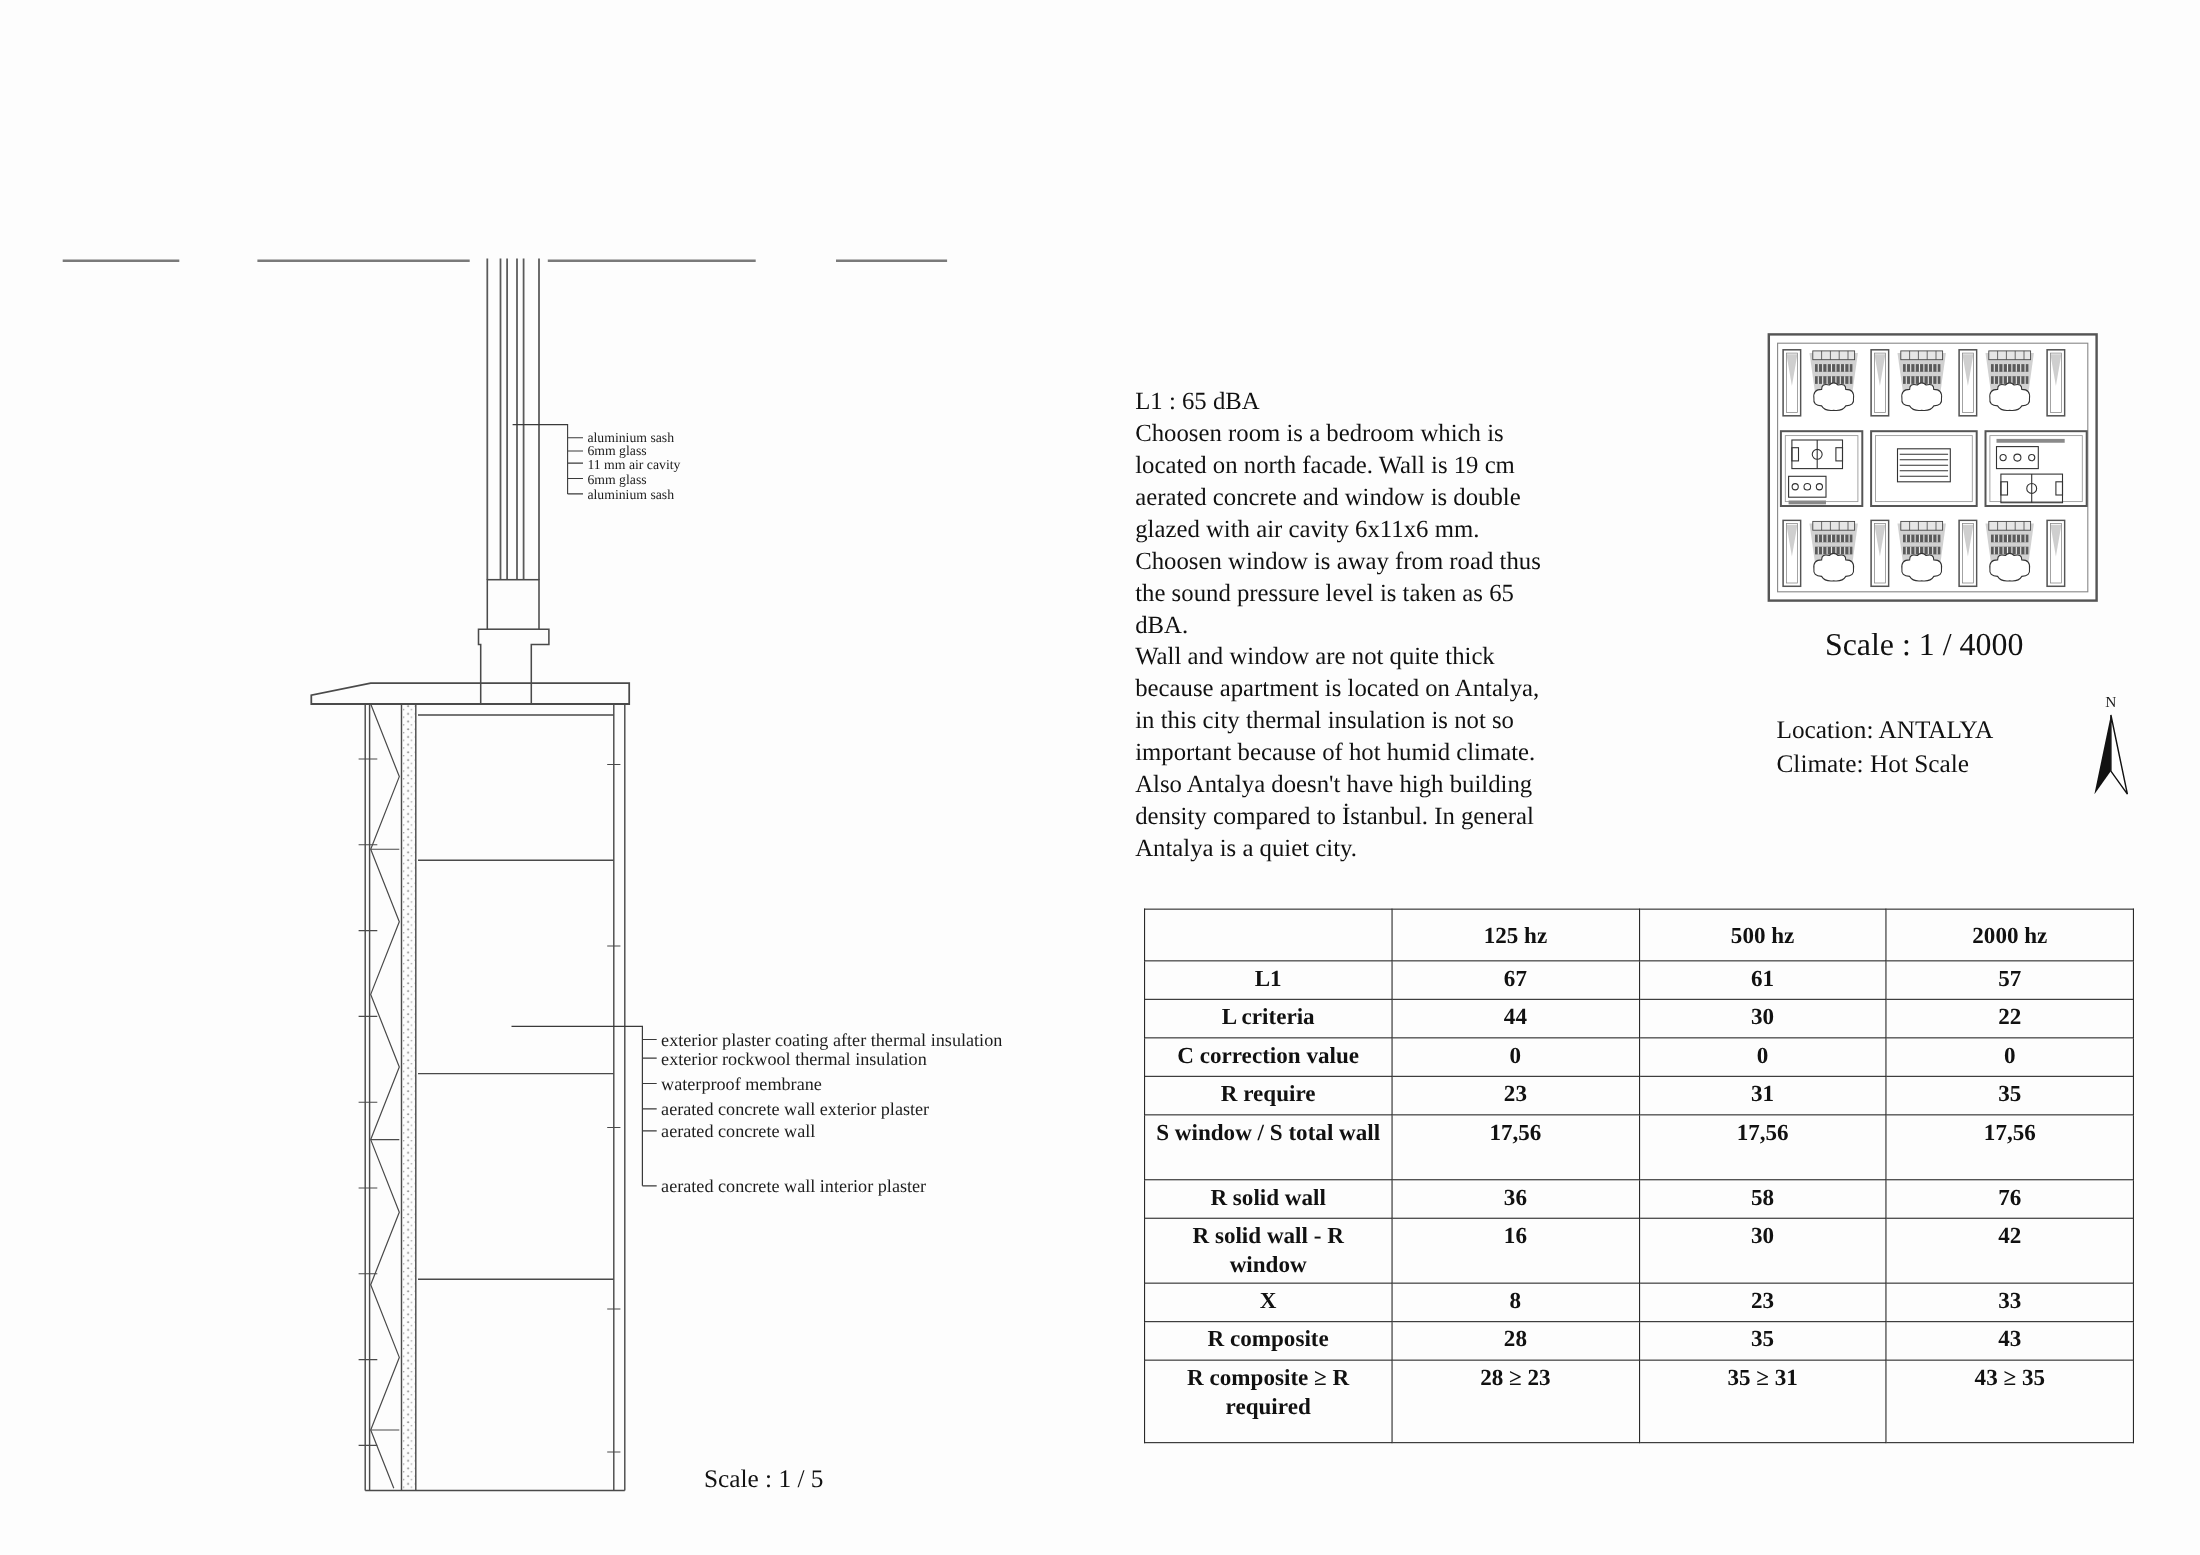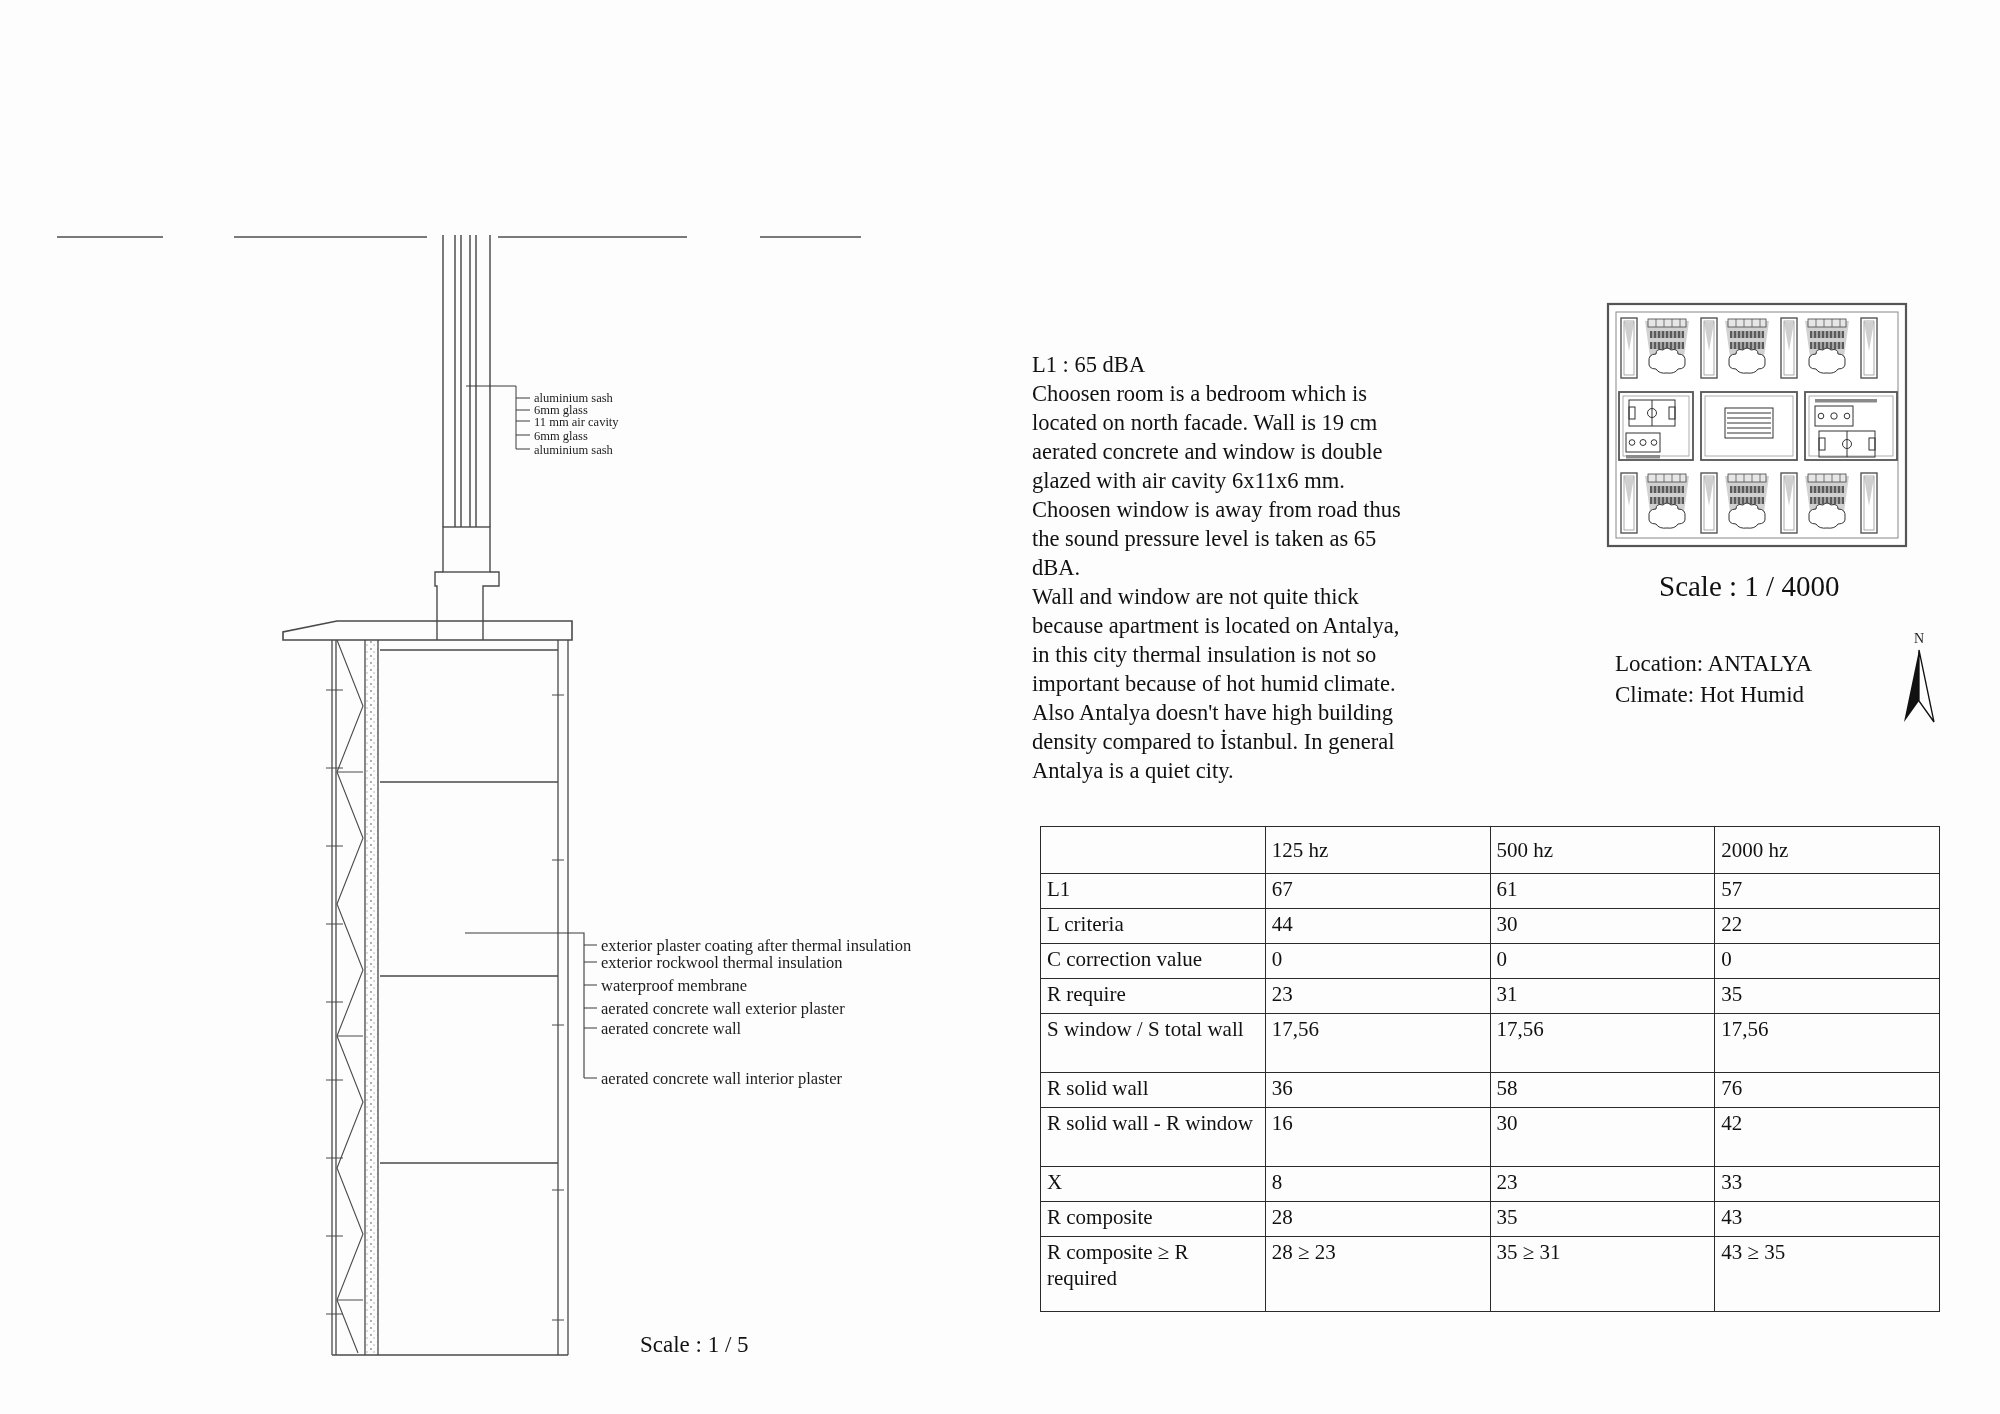--- a/index.html
+++ b/index.html
@@ -16,22 +16,22 @@
   #north-svg{position:absolute;left:1890px;top:630px;}
   .svg-label{font-family:"Liberation Serif",serif;fill:#1c1c1c;}
   
   #description{position:absolute;left:1032px;top:350px;width:450px;font-size:22.5px;line-height:29px;}
   #siteplan-scale{position:absolute;left:1659px;top:570px;font-size:29px;}
   #location-block{position:absolute;left:1615px;top:648px;font-size:23px;line-height:31px;}
   #drawing-scale{position:absolute;left:640px;top:1332px;font-size:23px;}
   
   #freq-table{position:absolute;left:1040px;top:826px;width:900px;border-collapse:collapse;
           font-size:21px;font-family:"Liberation Serif",serif;table-layout:fixed;}
-  #freq-table td,#freq-table th{border:1.6px solid #2a2a2a;text-align:left;vertical-align:top;
-          padding:2px 6px;font-weight:normal;line-height:26px;}
+  #freq-table td,#freq-table th{border:1.6px solid #2a2a2a;text-align:center;vertical-align:top;
+          padding:2px 6px;font-weight:bold;line-height:26px;}
   #freq-table tr.rh th{height:42px;vertical-align:middle;}
   #freq-table tr.r1 td{height:30px;}
   #freq-table tr.r2 td{height:54px;}
   #freq-table tr.r3 td{height:70px;}
 </style>
 </head>
 <body>
 
 <div id="canvas">
 
@@ -205,21 +205,21 @@
       <use href="#tower" x="175" y="172" width="18" height="62"></use>
       <use href="#bldg" x="197" y="172" width="50" height="64"></use>
       <use href="#tower" x="255" y="172" width="18" height="62"></use>
     </g>
   </svg>
 
   <div id="siteplan-scale">Scale : 1 / 4000</div>
 
   <div id="location-block">
     <div>Location: ANTALYA</div>
-    <div>Climate: Hot Humid</div>
+    <div>Climate: Hot Scale</div>
   </div>
 
   <svg id="north-svg" width="60" height="108" viewBox="0 0 60 108">
     <text x="29" y="13" text-anchor="middle" font-size="14" class="svg-label">N</text>
     <polygon points="29,20 14,92 29,71" fill="#111"></polygon>
     <polygon points="29,20 44,92 29,71" fill="#ffffff" stroke="#111" stroke-width="1.3"></polygon>
   </svg>
 
   <table id="freq-table">
     <tbody>

